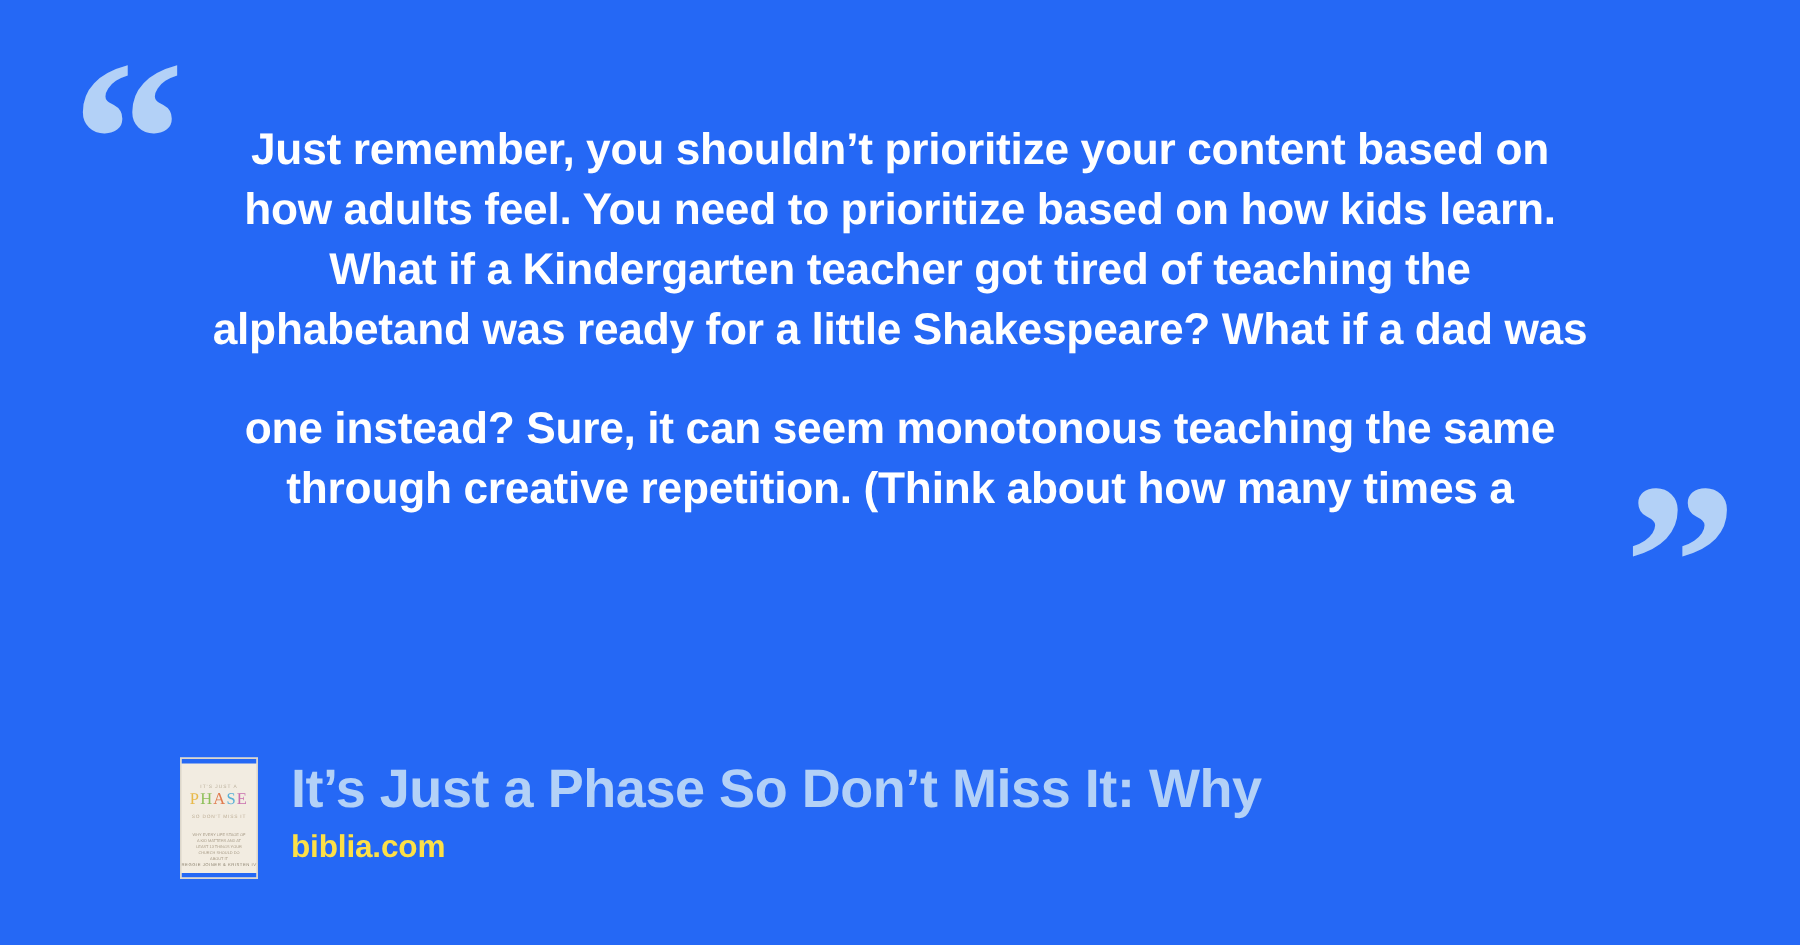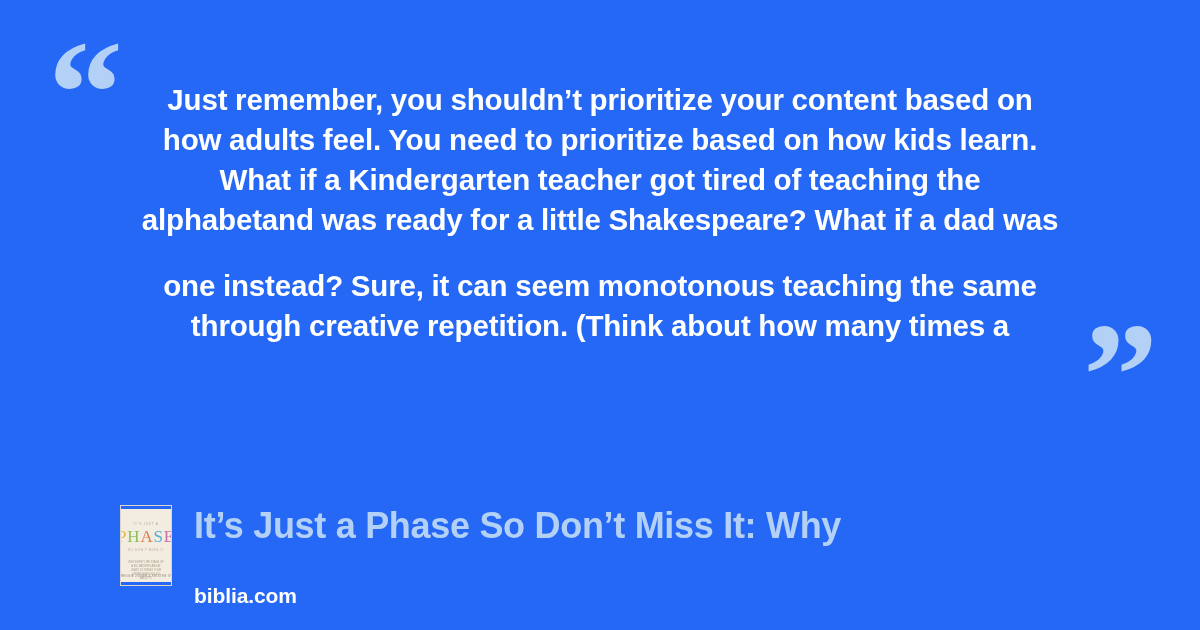--- a/index.html
+++ b/index.html
@@ -97,21 +97,21 @@
   .bc-kicker {
     margin-top: 13px;
     font-size: 3.2px;
     letter-spacing: 0.7px;
     color: #b9ae9a;
     font-family: "Liberation Sans", sans-serif;
     white-space: nowrap;
   }
   .bc-title {
     margin-top: 2px;
-    font-size: 17px;
+    font-size: 11px;
     font-weight: 400;
     letter-spacing: 0.8px;
     font-family: "Liberation Serif", serif;
     line-height: 1;
     white-space: nowrap;
     text-align: right;
   }
   .bc-title .c1 { color: #e8b94a; }
   .bc-title .c2 { color: #8fbf5a; }
   .bc-title .c3 { color: #e07b4f; }
@@ -153,21 +153,20 @@
     width: 100%;
     height: 3px;
     background: #2568f5;
   }
 
   .source-text {
     margin-left: 22px;
     display: flex;
     flex-direction: column;
     justify-content: flex-start;
-    gap: 31px;
   }
   .source-title {
     color: #b3d1f7;
     font-family: "Liberation Sans", sans-serif;
     font-weight: 700;
     font-size: 36px;
     line-height: 42px;
     letter-spacing: -0.3px;
     white-space: nowrap;
   }
@@ -211,17 +210,17 @@
         <span class="c1">P</span><span class="c2">H</span><span class="c3">A</span><span class="c4">S</span><span class="c5">E</span>
       </div>
       <div class="bc-sub">SO DON’T MISS IT</div>
       <div class="bc-blurb">WHY EVERY LIFE STAGE OF A KID MATTERS AND AT LEAST 13 THINGS YOUR CHURCH SHOULD DO ABOUT IT</div>
       <div class="bc-authors">REGGIE JOINER &amp; KRISTEN IVY</div>
       <div class="bc-bottom-rule"></div>
     </div>
 
     <div class="source-text">
       <div class="source-title" style="color: rgb(179, 209, 247);">It’s Just a Phase So Don’t Miss It: Why</div>
-      <div class="source-domain" style="color: #ffffff;">biblia.com</div>
+      <div class="source-domain" style="color: #fde047;">biblia.com</div>
     </div>
   </div>
 
 </div>
 
 </body></html>

